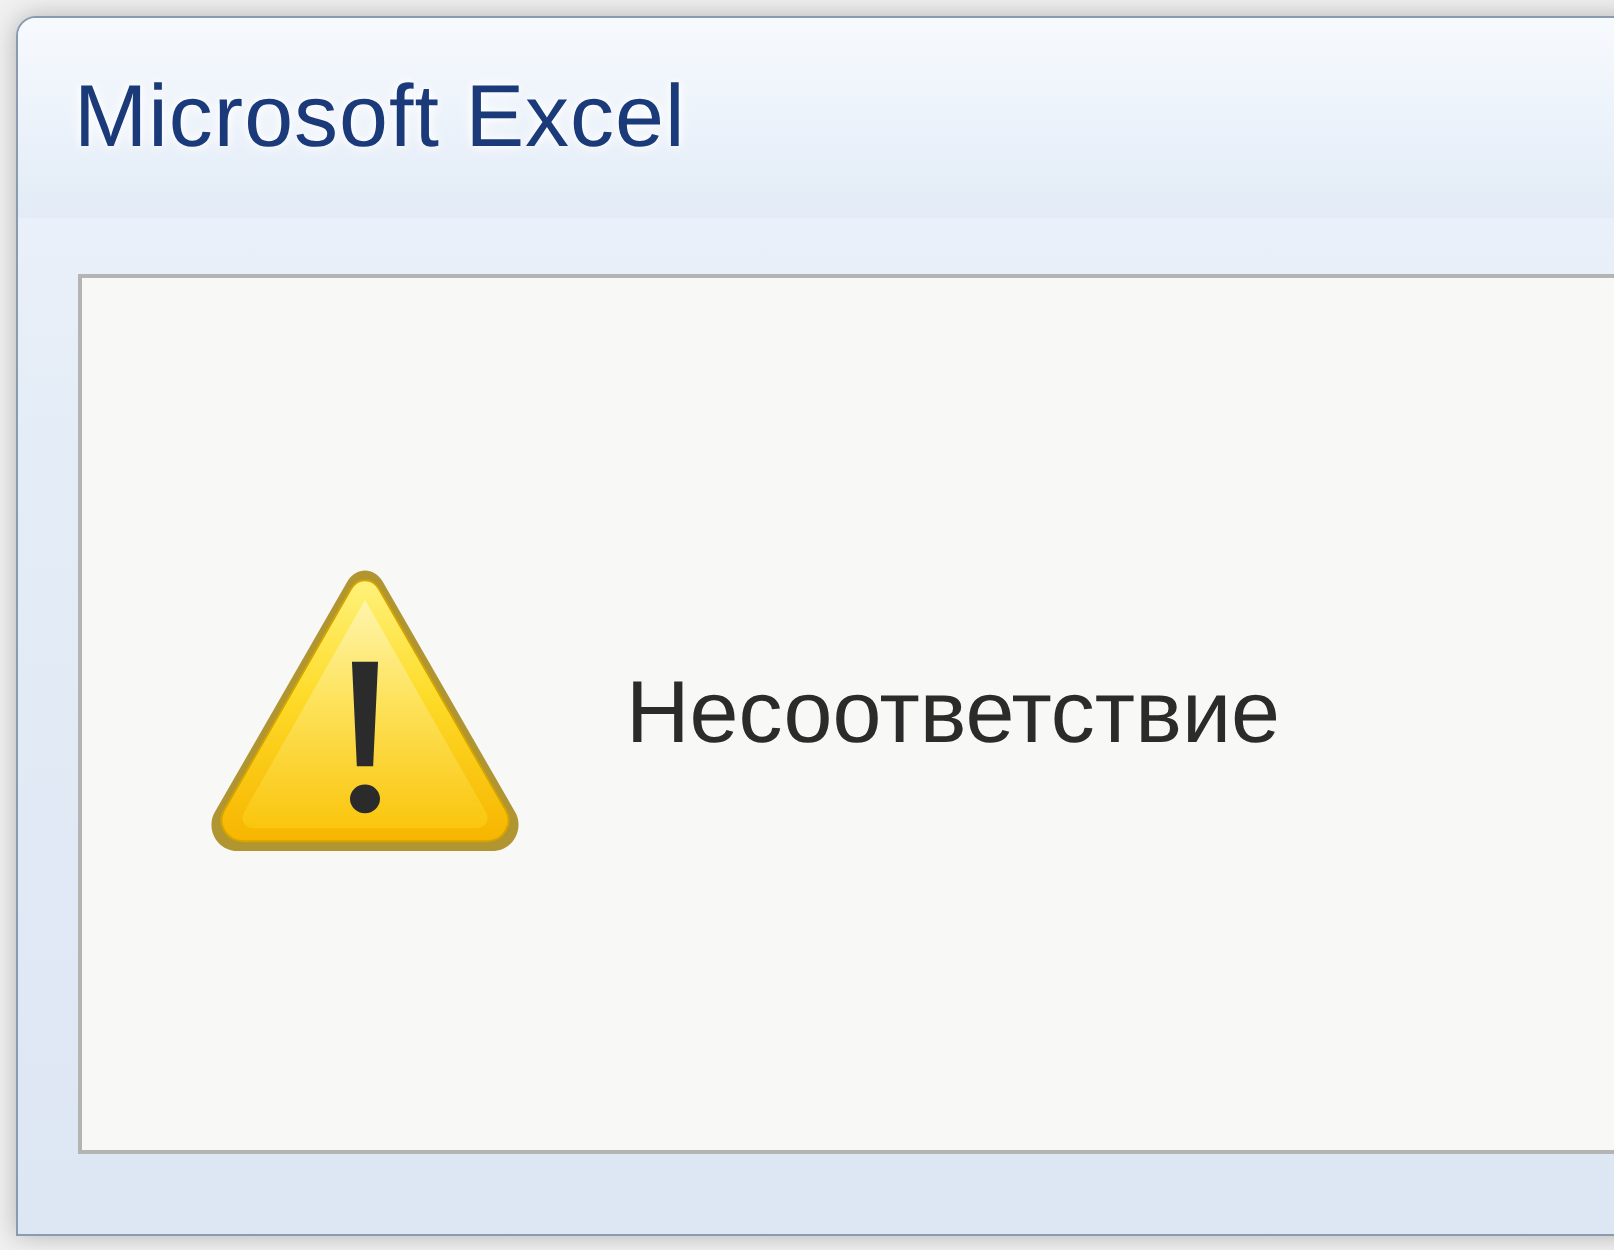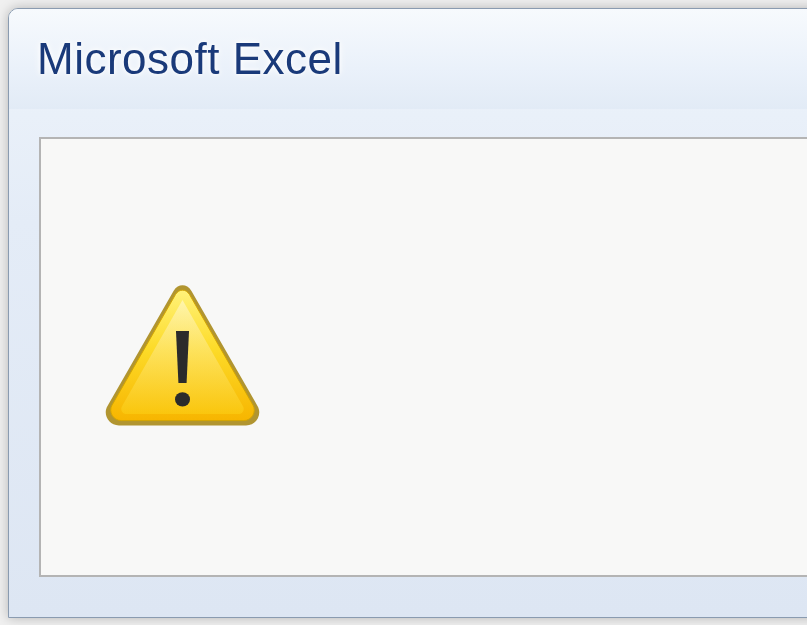--- a/index.html
+++ b/index.html
@@ -99,14 +99,15 @@
 
         <path d="M50 5 C51.6 5 53.2 5.8 54.3 7.7 L93.2 75.5 C95.5 79.5 92.7 85 87.5 85 L12.5 85 C7.3 85 4.5 79.5 6.8 75.5 L45.7 7.7 C46.8 5.8 48.4 5 50 5 Z" fill="url(#triGrad)" stroke="#d4a500" stroke-width="0.6"></path>
 
         <path d="M50 11 L87 76 C88.5 78.5 86.8 81 84 81 L16 81 C13.2 81 11.5 78.5 13 76 L50 11 Z" fill="url(#triGradInner)" opacity="0.55"></path>
 
         <path d="M46 30 L54 30 L52.5 62 L47.5 62 Z" fill="#2b2b2b"></path>
 
         <ellipse cx="50" cy="72" rx="4.6" ry="4.4" fill="#2b2b2b"></ellipse>
       </svg>
     </div>
+    <div class="message-text">Несоответствие</div>
   </div>
 </div>
 
 </body></html>

